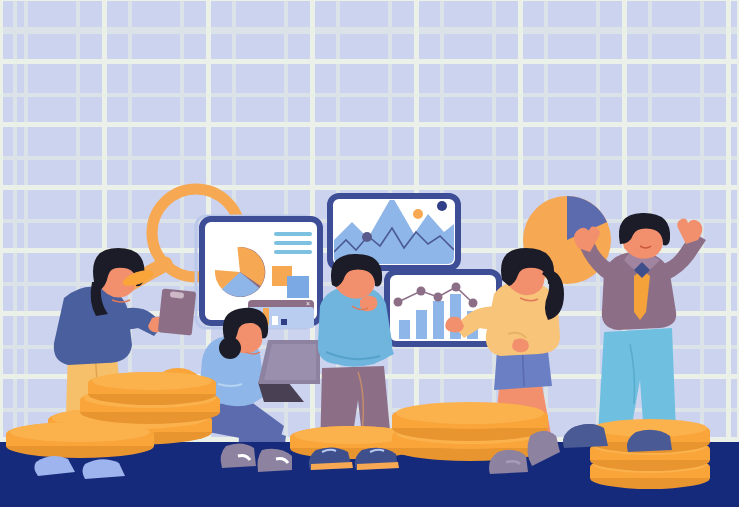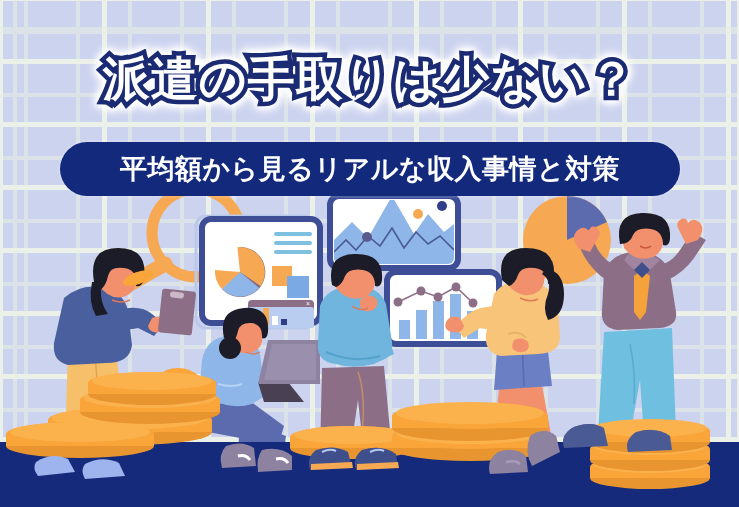--- a/index.html
+++ b/index.html
@@ -364,21 +364,15 @@
       <path d="M322,452 q8,-4 14,-1" stroke="#b6c8f0" stroke-width="2" fill="none"></path>
       <path d="M370,452 q8,-4 14,-1" stroke="#b6c8f0" stroke-width="2" fill="none"></path>
       <path d="M498,452 q16,-6 28,4 l2,16 -38,2 q-4,-14 8,-22 Z" fill="#8d82a0"></path>
       <path d="M530,436 q14,-10 26,0 l4,16 -28,14 q-8,-14 -2,-30 Z" fill="#8d82a0"></path>
       <path d="M506,462 q10,-2 14,2" stroke="#a89cb8" stroke-width="2.5" fill="none"></path>
       <path d="M572,428 q18,-8 32,0 l4,18 -44,2 q-4,-12 8,-20 Z" fill="#4a5a94"></path>
       <path d="M636,432 q20,-6 34,4 l2,14 -44,2 q-4,-12 8,-20 Z" fill="#4a5a94"></path>
     </g>
   </svg>
 
-  <div class="headline-wrap">
-    <div class="headline headline-top">派遣の手取りは少ない？</div>
-  </div>
-
-  <div class="subtitle-pill">
-    <span class="subtitle-text">平均額から見るリアルな収入事情と対策</span>
-  </div>
+
 
 </div>
 
 </body></html>

